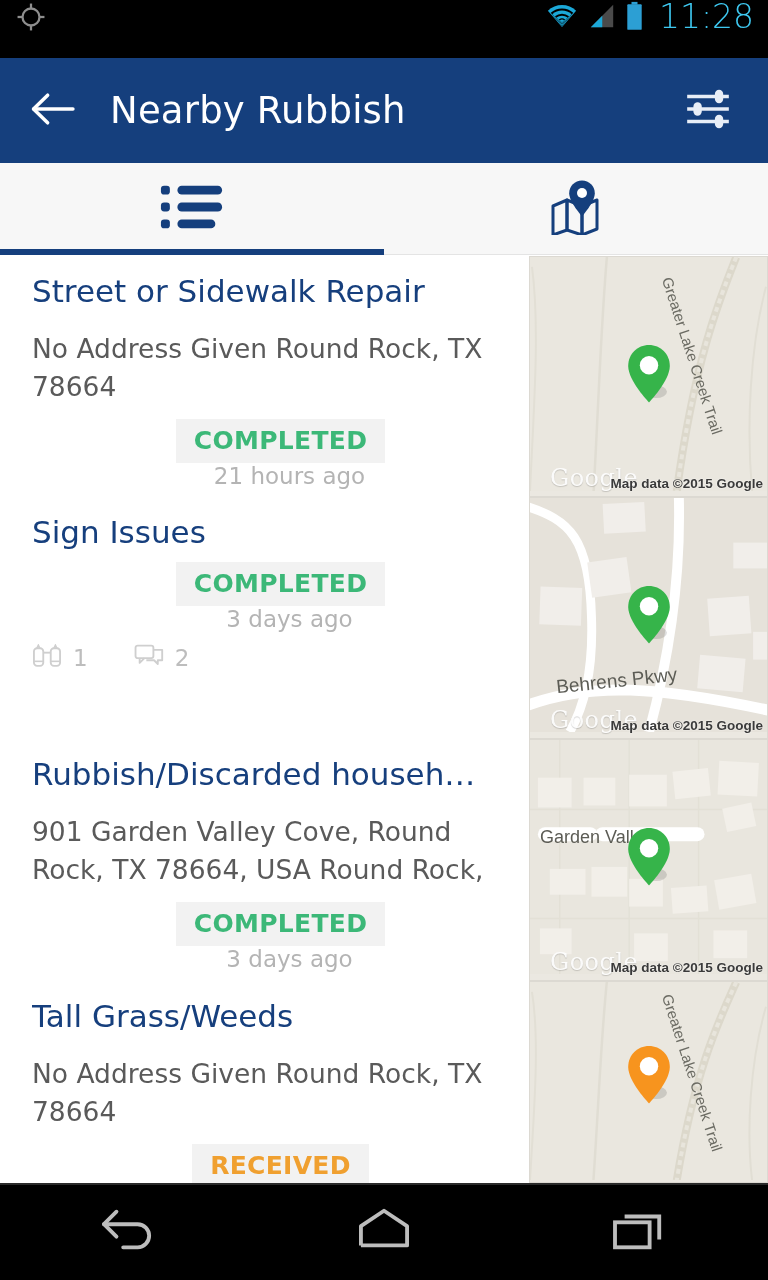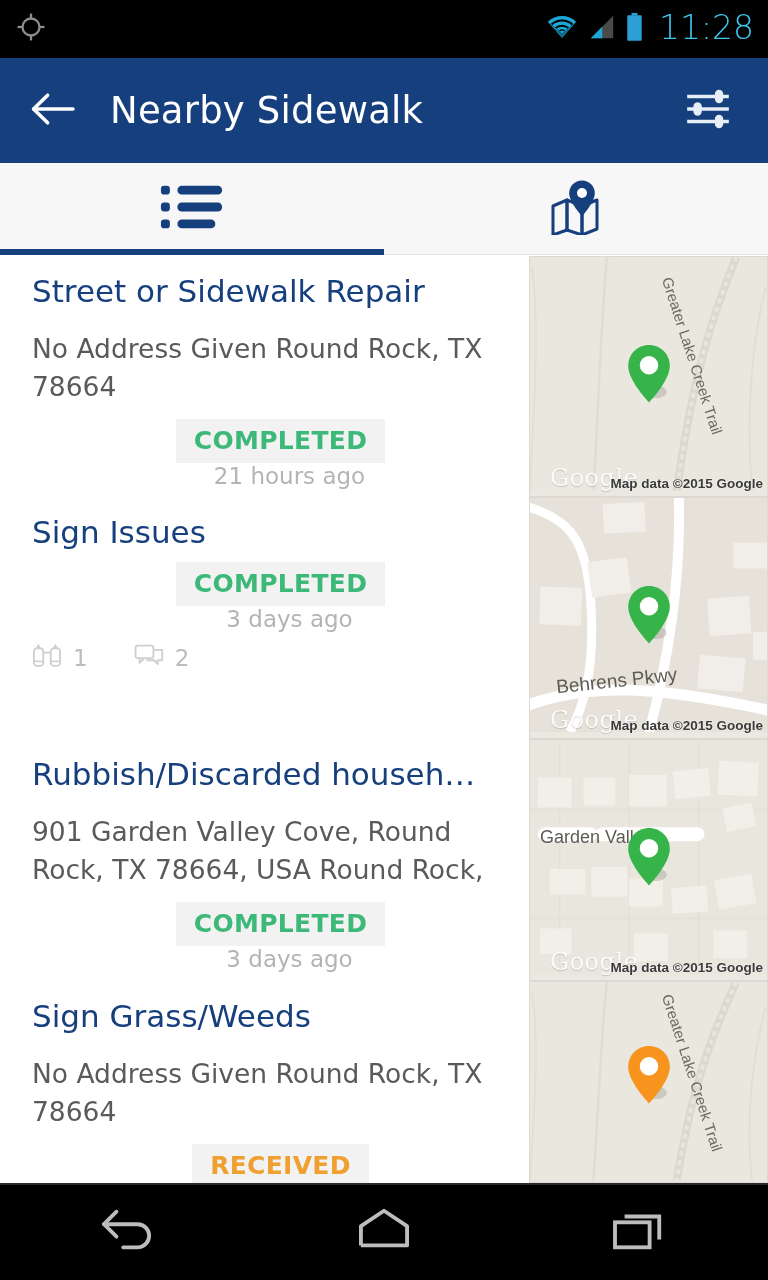--- a/index.html
+++ b/index.html
@@ -7,21 +7,21 @@
     width:768px; height:1280px; overflow:hidden;
     background:#ffffff;
     font-family:"DejaVu Sans", sans-serif;
     -webkit-font-smoothing:antialiased;
   }
   #app { position:relative; width:768px; height:1280px; overflow:hidden; background:#fff; }
 
   
   .statusbar {
     position:absolute; top:0; left:0; width:768px; height:58px;
-    background:#000000; display:flex; align-items:center;
+    background:#000000; display:flex; align-items:flex-start;
     padding:0 14px;
   }
   .sb-left { display:flex; align-items:center; gap:10px; }
   .sb-right { margin-left:auto; display:flex; align-items:center; gap:9px; }
   .sb-clock {
     color:#3ec8f0; font-size:33px; font-weight:300;
     font-family:"DejaVu Sans", sans-serif; letter-spacing:0px;
     line-height:1; padding-bottom:3px; padding-left:6px;
   }
 
@@ -172,21 +172,21 @@
 
   <div class="appbar">
     <div class="back-btn">
       <span>
         <svg width="46" height="36" viewBox="0 0 30 22">
           <line x1="2.5" y1="11" x2="28" y2="11" stroke="#fff" stroke-width="2.3" stroke-linecap="round"></line>
           <polyline points="11.5,2 2.3,11 11.5,20" fill="none" stroke="#fff" stroke-width="2.3" stroke-linecap="round" stroke-linejoin="round"></polyline>
         </svg>
       </span>
     </div>
-    <div class="appbar-title">Nearby Sidewalk</div>
+    <div class="appbar-title">Nearby Rubbish</div>
     <div class="filter-btn">
       <span>
         <svg width="50" height="50" viewBox="0 0 24 24">
           <line x1="2" y1="6" x2="22" y2="6" stroke="#e8eef7" stroke-width="1.7"></line>
           <line x1="2" y1="12" x2="22" y2="12" stroke="#e8eef7" stroke-width="1.7"></line>
           <line x1="2" y1="18" x2="22" y2="18" stroke="#e8eef7" stroke-width="1.7"></line>
           <rect x="15.3" y="2.8" width="4.0" height="6.4" rx="2.0" fill="#e8eef7"></rect>
           <rect x="5.0" y="8.8" width="4.0" height="6.4" rx="2.0" fill="#e8eef7"></rect>
           <rect x="15.3" y="14.8" width="4.0" height="6.4" rx="2.0" fill="#e8eef7"></rect>
         </svg>
@@ -406,21 +406,21 @@
             <circle cx="12" cy="10.8" r="4.6" fill="#ffffff"></circle>
           </svg>
         </span>
         <span class="gwatermark">Google</span>
         <span class="mapattr">Map data ©2015 Google</span>
       </div>
     </div>
 
     <div class="row" style="height:202px">
       <div class="row-body">
-        <div class="row-title">Sign Grass/Weeds</div>
+        <div class="row-title">Tall Grass/Weeds</div>
         <div class="row-addr">No Address Given Round Rock, TX 78664</div>
         <div class="row-meta">
           <span class="badge received">RECEIVED</span>
           <span class="ago">3 days ago</span>
         </div>
       </div>
       <div class="mapthumb">
         <svg class="map-bg" viewBox="0 0 239 200" preserveAspectRatio="none">
           <rect width="239" height="200" fill="#eae7df"></rect>
           <path d="M78 -5 C72 50, 70 110, 64 200" stroke="#e0ddd3" stroke-width="2.5" fill="none"></path>

